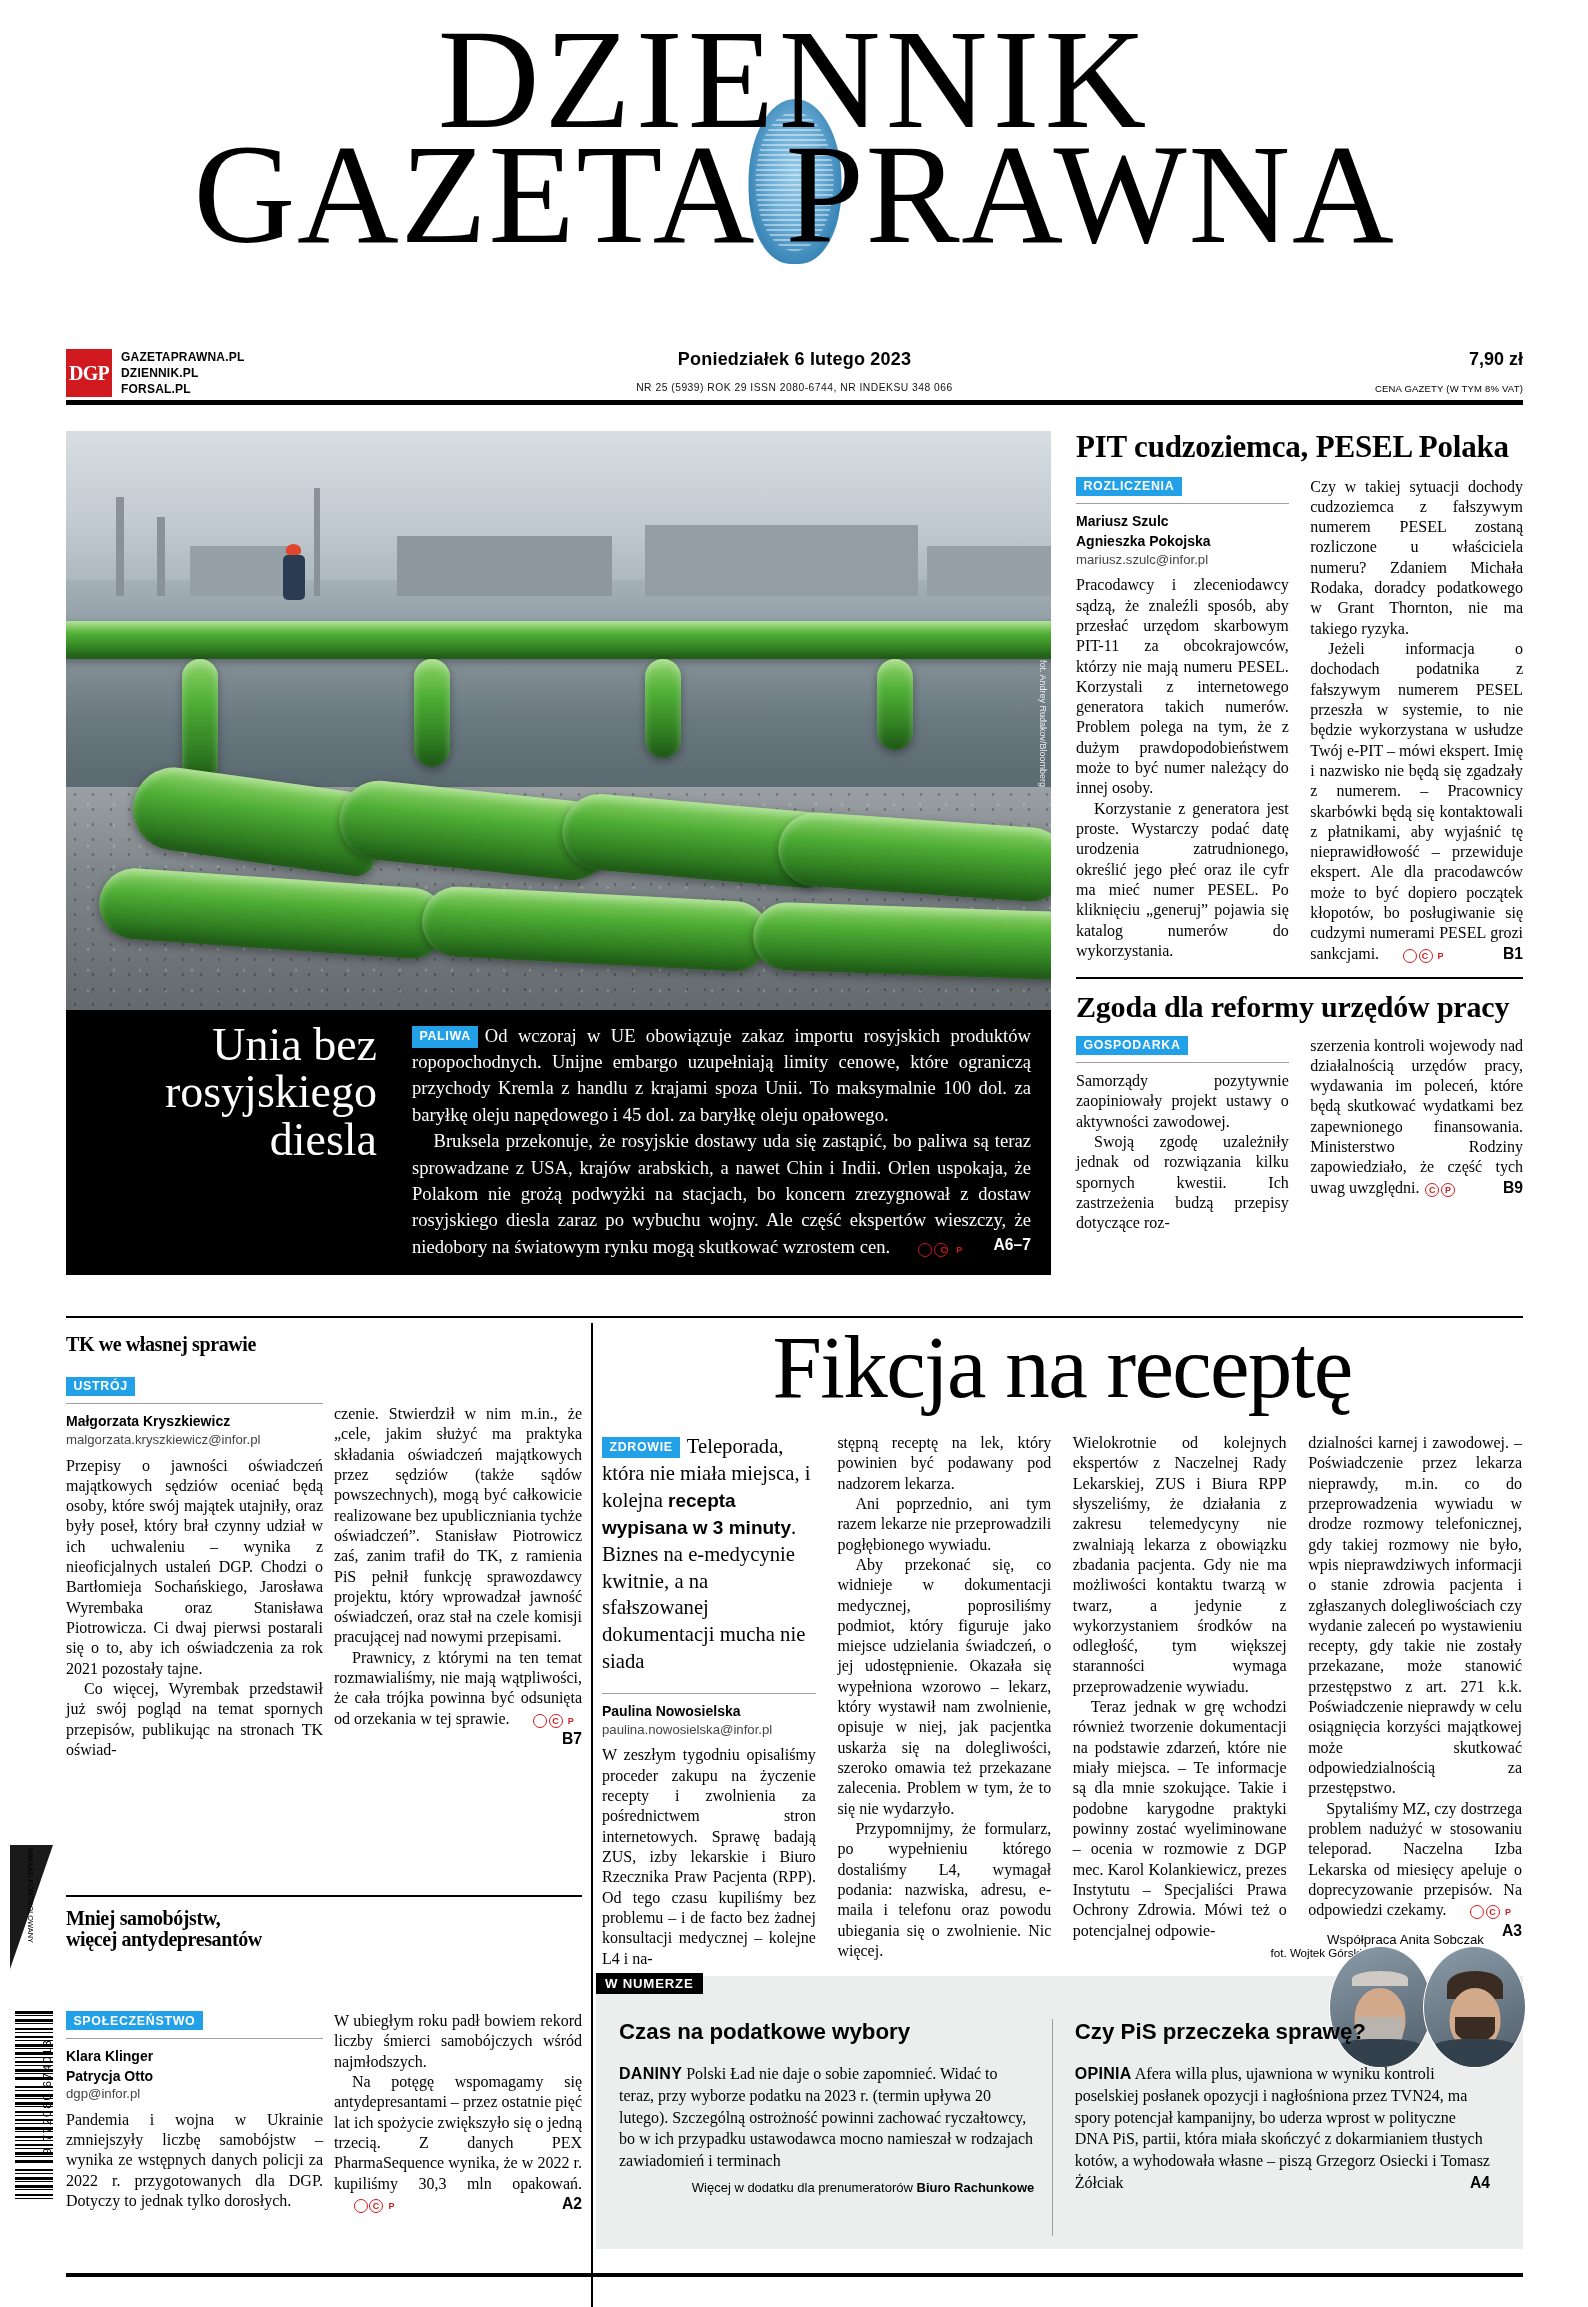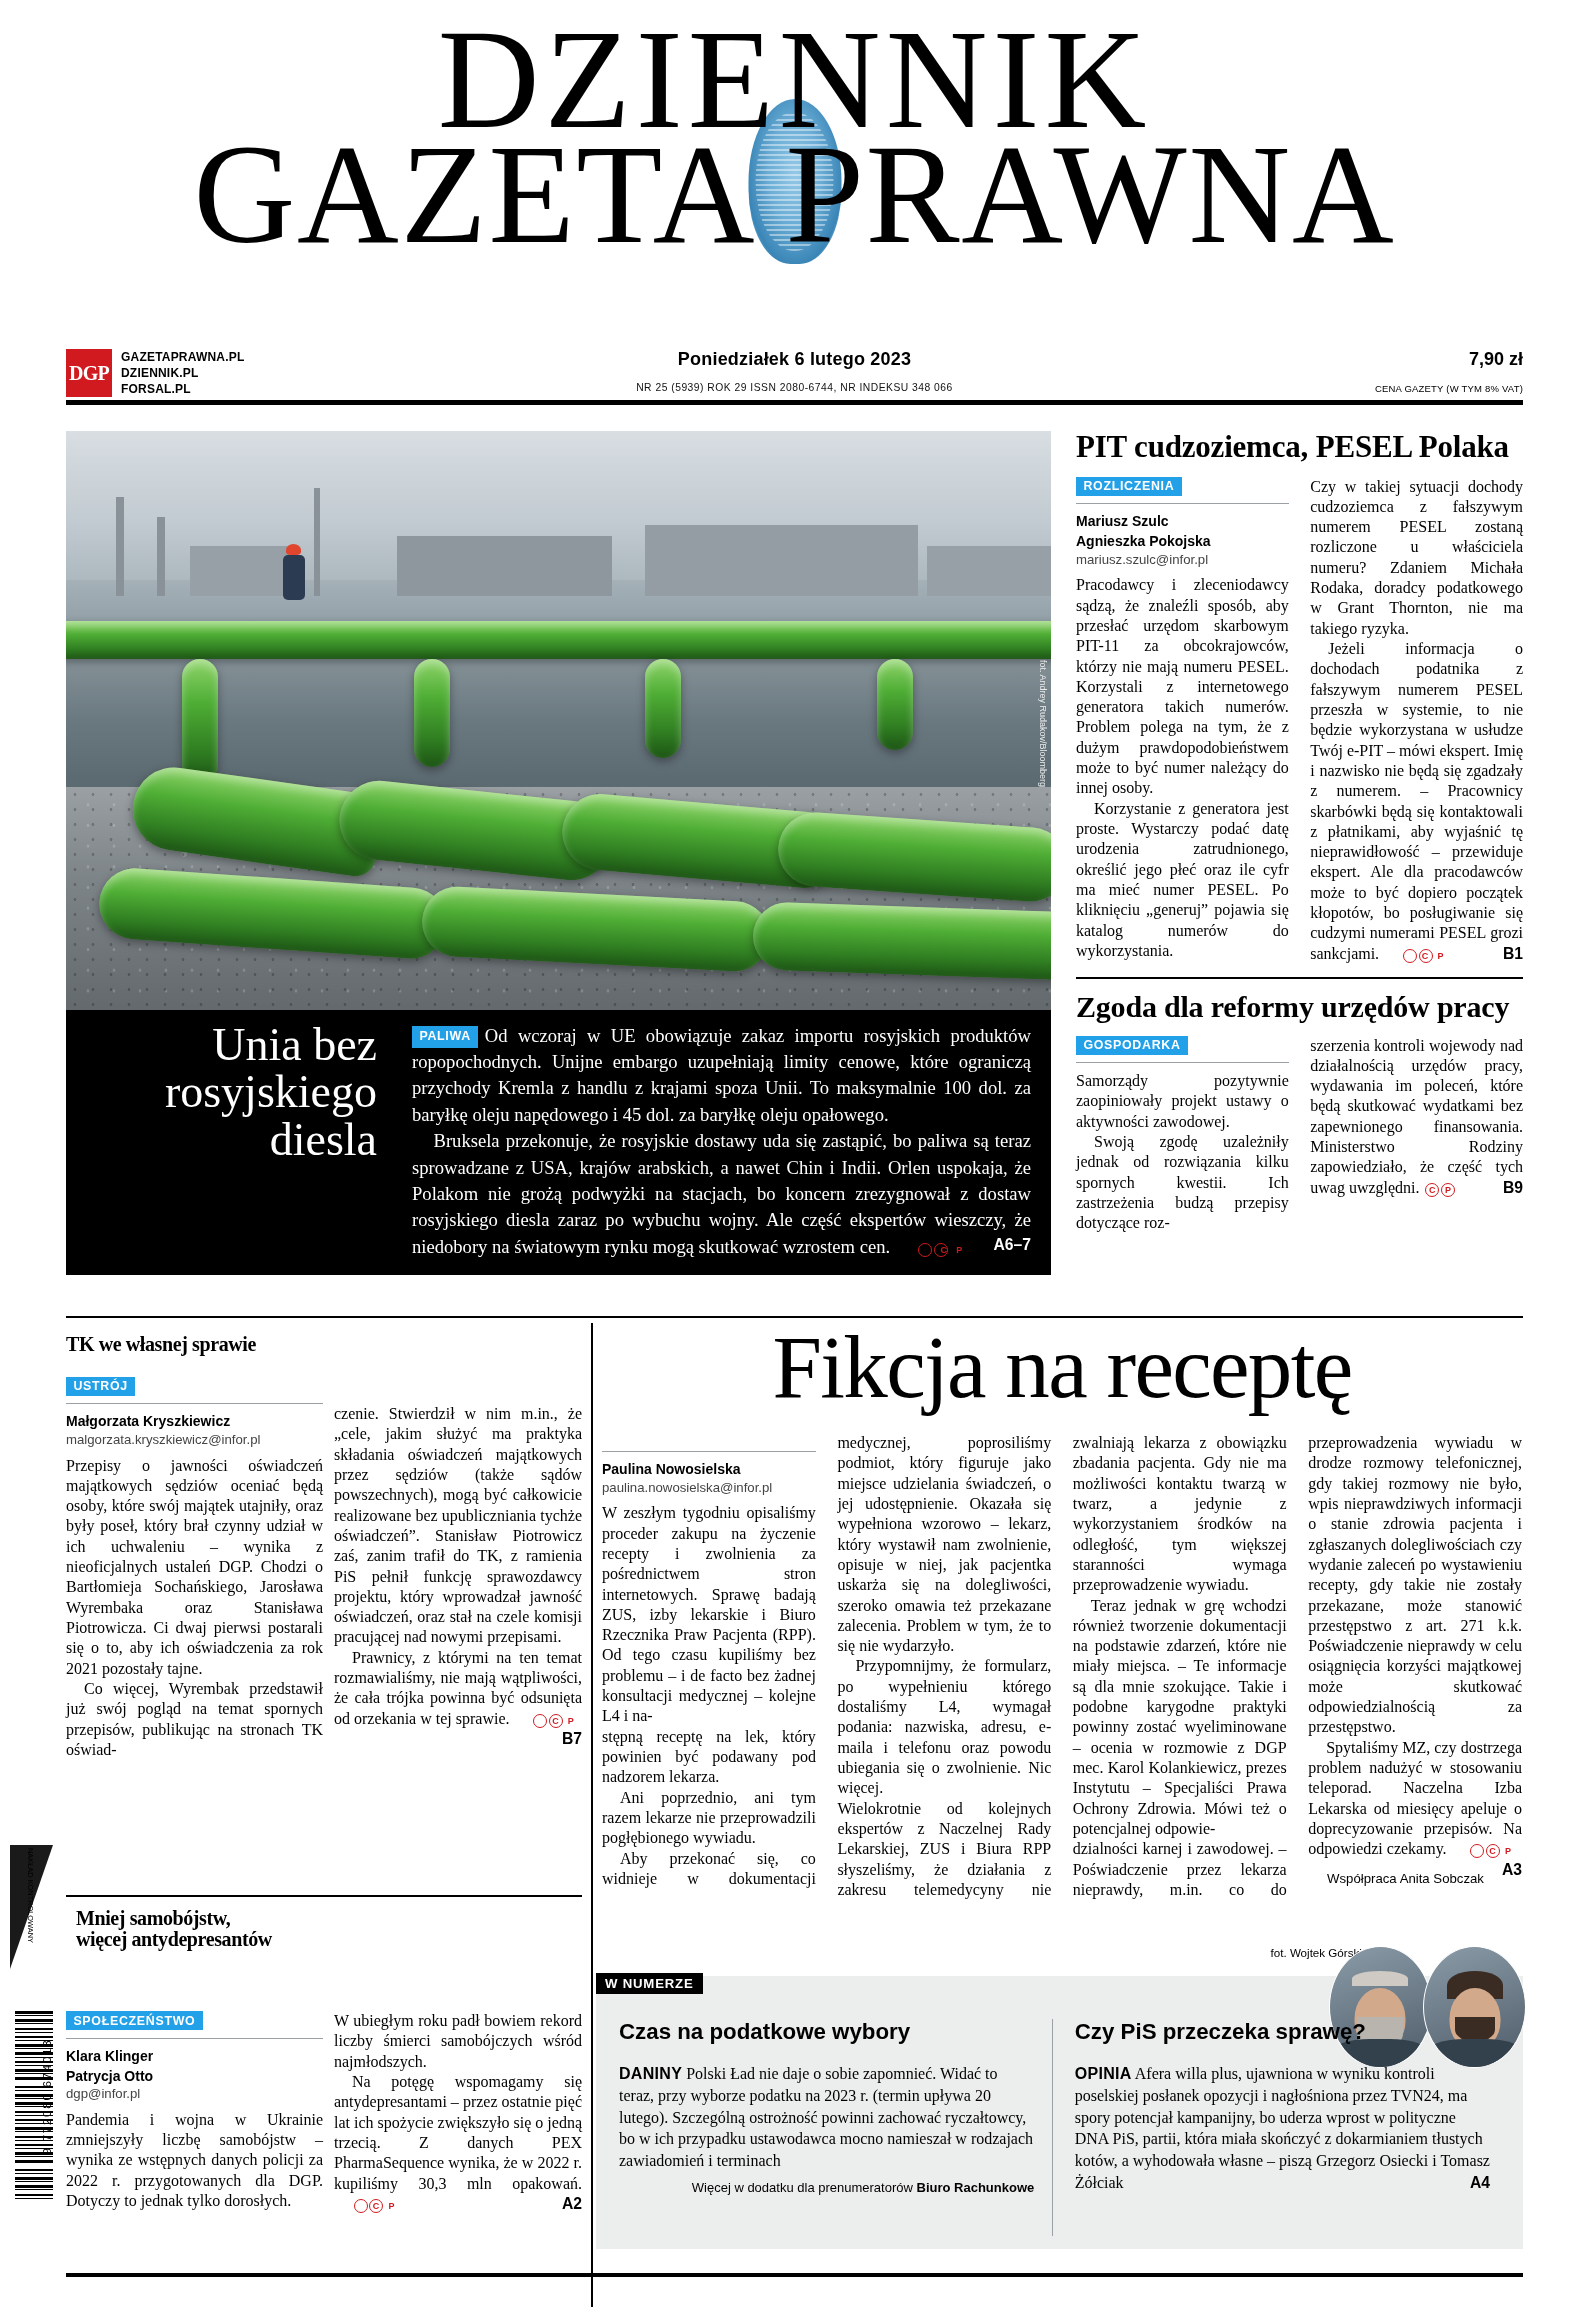--- a/index.html
+++ b/index.html
@@ -385,21 +385,21 @@
           <p class="first">czenie. Stwierdził w nim m.in., że „cele, jakim służyć ma praktyka składania oświadczeń majątkowych przez sędziów (także sądów powszechnych), mogą być całkowicie realizowane bez upubliczniania tychże oświadczeń”. Stanisław Piotrowicz zaś, zanim trafił do TK, z ramienia PiS pełnił funkcję sprawozdawcy projektu, który wprowadzał jawność oświadczeń, oraz stał na czele komisji pracującej nad nowymi przepisami.</p>
           <p><span>Prawnicy, z którymi na ten temat rozmawialiśmy, nie mają wątpliwości, że cała trójka powinna być odsunięta od orzekania w tej sprawie.</span>
             <span class="cp-mark"><span>C</span><span>P</span></span>
             <span class="page-ref">B7</span>
           </p>
         </div>
       </div>
 
       <div style="position:absolute;left:66px;top:579px;width:516px;height:1.7px;background:#000;"></div>
 
-      <div style="position:absolute;left:76px;top:592px;width:516px;">
+      <div style="position:absolute;left:66px;top:592px;width:516px;">
         <h2 class="sec-h" style="white-space:pre-line;">Mniej samobójstw,
 więcej antydepresantów</h2>
       </div>
 
       <div style="position:absolute;left:66px;top:695px;width:257px;">
         <span class="tag-blue">SPOŁECZEŃSTWO</span>
         <div class="thin-rule"></div>
         <div class="byline-name">Klara Klinger</div>
         <div class="byline-name">Patrycja Otto</div>
         <div class="byline-mail">dgp@infor.pl</div>
@@ -419,20 +419,23 @@
       </div>
 
       <div style="position:absolute;left:591px;top:6.6px;width:1.7px;height:1059px;background:#000;"></div>
 
       <div class="center-block" style="top:8.3px;">
         <h1 class="huge-h">Fikcja na receptę</h1>
 
         <div class="fourcol" style="margin-top:21.5px;">
 
           <div style="break-inside:avoid-column;">
+            <div class="lead-text">
+              <span class="tag-blue">ZDROWIE</span><span>Teleporada, która nie miała miejsca, i kolejna </span><b>recepta wypisana w 3 minuty</b><span>. Biznes na e-medycynie kwitnie, a na sfałszowanej dokumentacji mucha nie siada</span>
+            </div>
             <div class="thin-rule" style="margin:18px 0 8.3px 0;"></div>
             <div class="byline-name">Paulina Nowosielska</div>
             <div class="byline-mail">paulina.nowosielska@infor.pl</div>
             <div class="body-text">
               <p class="first">W zeszłym tygodniu opisaliśmy proceder zakupu na życzenie recepty i zwolnienia za pośrednictwem stron internetowych. Sprawę badają ZUS, izby lekarskie i Biuro Rzecznika Praw Pacjenta (RPP). Od tego czasu kupiliśmy bez problemu – i de facto bez żadnej konsultacji medycznej – kolejne L4 i na-</p>
             </div>
           </div>
 
           <div class="body-text">
             <p class="first">stępną receptę na lek, który powinien być podawany pod nadzorem lekarza.</p>

